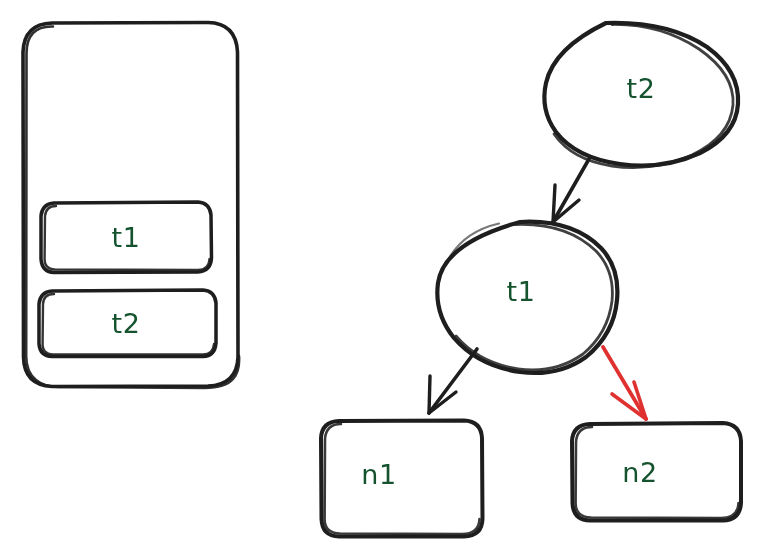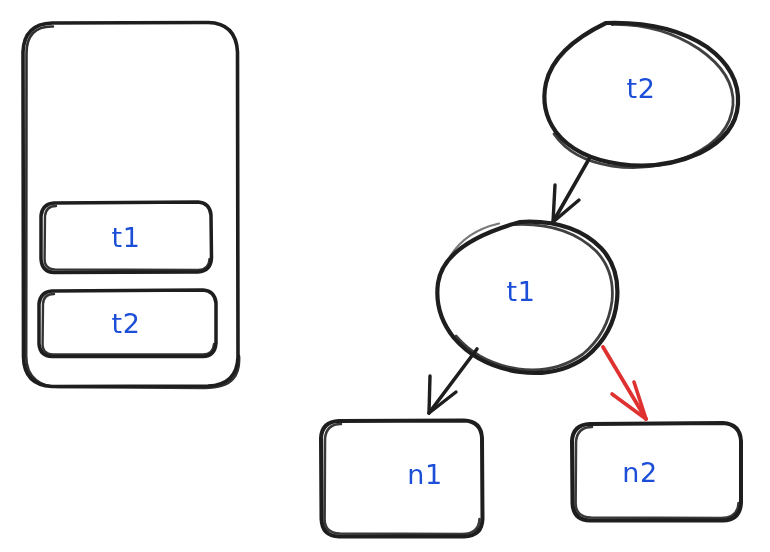--- a/index.html
+++ b/index.html
@@ -25,21 +25,21 @@
     top: 0;
     left: 0;
     width: 770px;
     height: 552px;
   }
   .node-label {
     position: absolute;
     font-family: "DejaVu Sans", sans-serif;
     font-size: 27px;
     font-weight: 400;
-    color: #1d4ed8;
+    color: #14532d;
     letter-spacing: 0.5px;
     white-space: nowrap;
     transform: translate(-50%, -50%);
     user-select: none;
     line-height: 1;
   }
   .hit {
     position: absolute;
     background: transparent;
   }
@@ -108,21 +108,21 @@
   </svg>
 
   <div class="node-label" style="left:126px; top:237px;">t1</div>
 
   <div class="node-label" style="left:126px; top:323px;">t2</div>
 
   <div class="node-label" style="left:641px; top:88px;">t2</div>
 
   <div class="node-label" style="left:521px; top:291px;">t1</div>
 
-  <div class="node-label" style="left:425px; top:474px;">n1</div>
+  <div class="node-label" style="left:379px; top:474px;">n1</div>
 
   <div class="node-label" style="left:640px; top:472px;">n2</div>
 
   <div class="hit" style="left:23px; top:22px; width:216px; height:366px;"></div>
   <div class="hit" style="left:41px; top:202px; width:171px; height:71px;"></div>
   <div class="hit" style="left:39px; top:290px; width:178px; height:67px;"></div>
   <div class="hit" style="left:540px; top:21px; width:199px; height:150px;"></div>
   <div class="hit" style="left:434px; top:219px; width:184px; height:155px;"></div>
   <div class="hit" style="left:321px; top:420px; width:162px; height:117px;"></div>
   <div class="hit" style="left:572px; top:423px; width:170px; height:98px;"></div>

